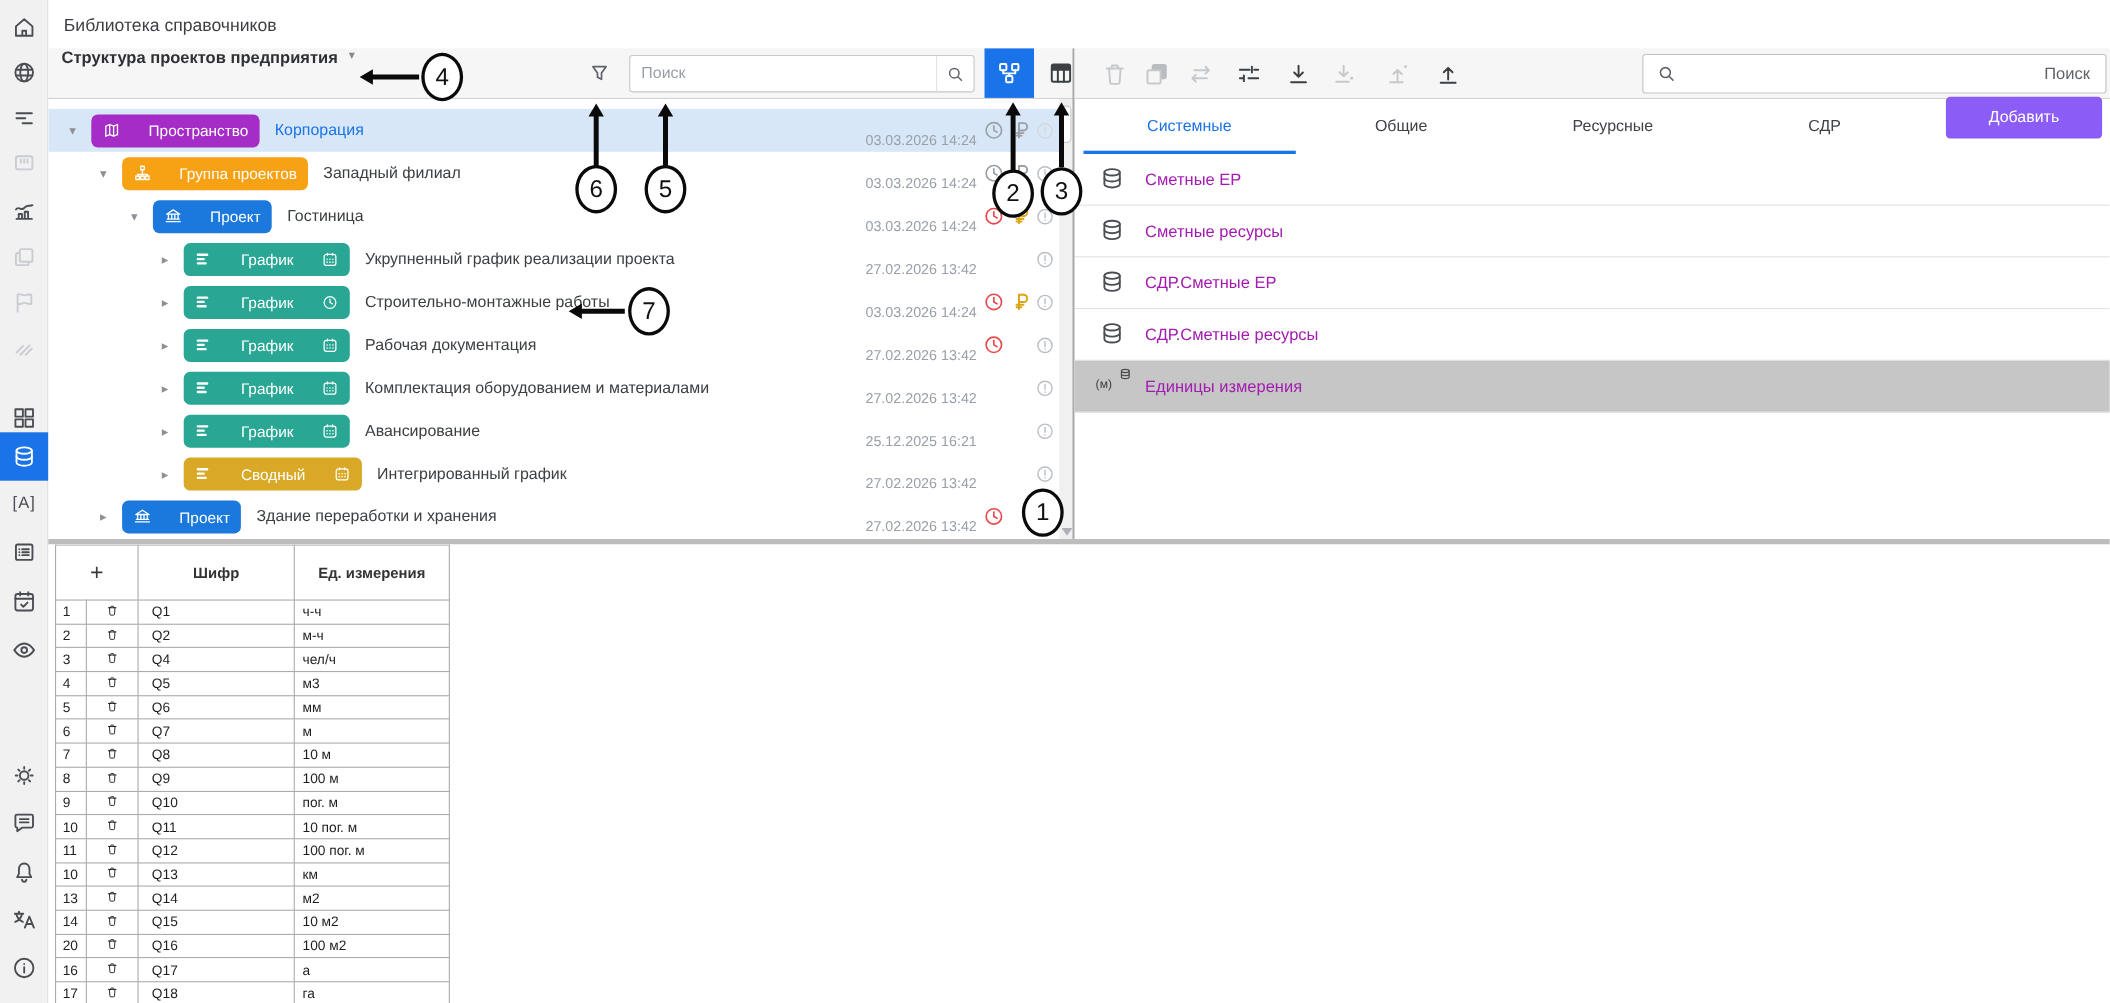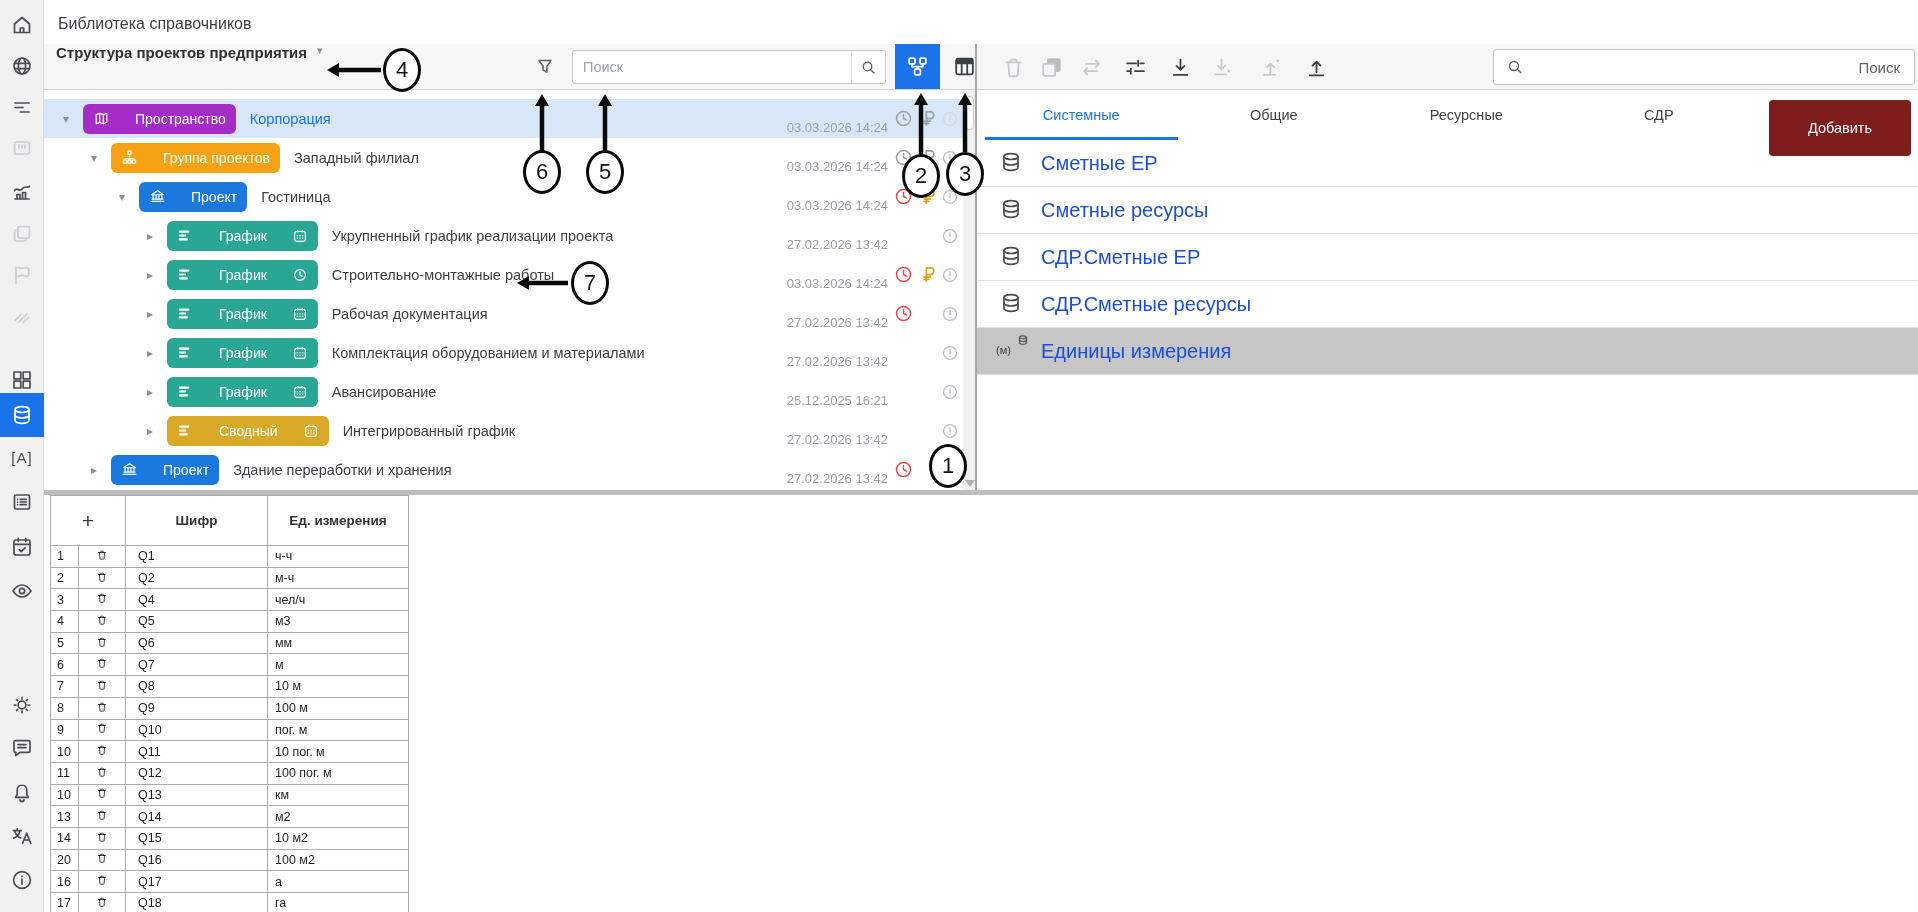--- a/index.html
+++ b/index.html
@@ -70,30 +70,30 @@
   .rtb svg { width:25px; height:25px; }
   .rtb.dis { color:#c6c9cc; }
   #right-search { position:absolute; left:516px; top:5px; width:422px; height:36px; border:1px solid #bfc2c5; border-radius:3px; background:#fff; display:flex; align-items:center; }
   #right-search .mg { margin-left:11px; color:#5f6368; } #right-search .mg svg { width:20px; height:20px; }
   #right-search input { flex:1; border:none; outline:none; height:100%; background:transparent; text-align:right; padding-right:14px; font-size:15px; color:#333; font-family:"Liberation Sans",sans-serif; }
   #right-search input::placeholder { color:#5f6368; }
   #right-tabs { position:absolute; left:8px; top:46px; width:770px; height:50px; display:flex; }
   .rtab { flex:1; position:relative; display:flex; align-items:center; justify-content:center; font-size:14.5px; color:#3f4246; cursor:pointer; }
   .rtab.on { color:#1a73e8; }
   .rtab.on::after { content:""; position:absolute; left:0; right:0; bottom:0; height:3px; background:#1a73e8; }
-  #add-btn { position:absolute; left:792px; top:56px; width:142px; height:56px; background:#7f1d1d; color:#fff; border:none; border-radius:4px; font-size:14.5px; font-family:"Liberation Sans",sans-serif; cursor:pointer; }
+  #add-btn { position:absolute; left:792px; top:44px; width:142px; height:38px; background:#8b5cf6; color:#fff; border:none; border-radius:4px; font-size:14.5px; font-family:"Liberation Sans",sans-serif; cursor:pointer; }
   #right-list { position:absolute; left:0; top:96px; width:941px; }
   .ritem { position:relative; height:47px; border-bottom:1px solid #e2e2e2; display:flex; align-items:center; cursor:pointer; }
   .ritem.sel { background:#c6c6c6; }
   .ritem .ricon { position:absolute; left:22px; width:26px; height:26px; color:#4a4d52; }
   .ritem .ricon svg.main { width:24px; height:24px; }
   .ritem .ricon .mini { position:absolute; right:-4px; top:-4px; width:12px; height:12px; color:#4a4d52; }
   .ritem .ricon .mini svg { width:12px; height:12px; stroke-width:2.2; }
   .ritem .ricon .um { position:absolute; left:-3px; top:6px; font-size:11px; color:#3c3f43; letter-spacing:0; }
-  .ritem .rlbl { margin-left:64px; font-size:20px; color:#1d4ed8; }
+  .ritem .rlbl { margin-left:64px; font-size:15px; color:#a21caf; }
 
   
   #divider-h { position:absolute; left:44px; top:490px; width:1874px; height:5px; background:#bdbdbd; }
   #bottom-panel { position:absolute; left:44px; top:495px; width:1874px; height:417px; background:#fff; overflow:hidden; }
   #units-table { position:absolute; left:6px; top:0; border-collapse:collapse; table-layout:fixed; }
   #units-table th, #units-table td { border:1px solid #ababab; overflow:hidden; white-space:nowrap; }
   #units-table thead th { height:50px; background:#fff; font-size:13.5px; font-weight:bold; color:#333; text-align:center; }
   #units-table thead th.addc { font-weight:normal; font-size:21px; color:#3a3a3a; cursor:pointer; }
   #units-table tbody td { height:21.7px; font-size:12.5px; color:#1f1f1f; }
   td.numc { font-size:10px; color:#222; padding-left:6px; }

